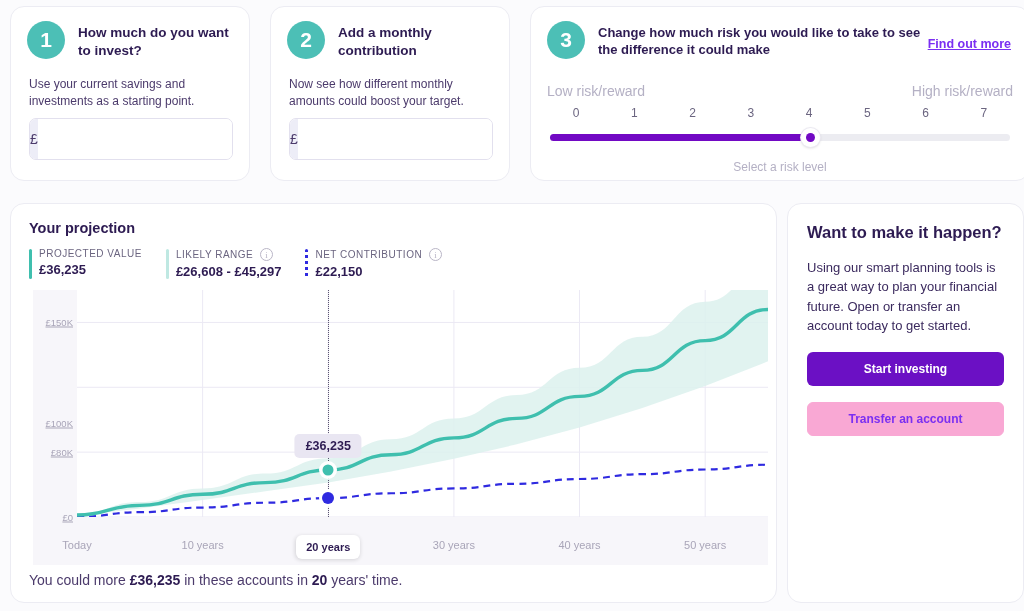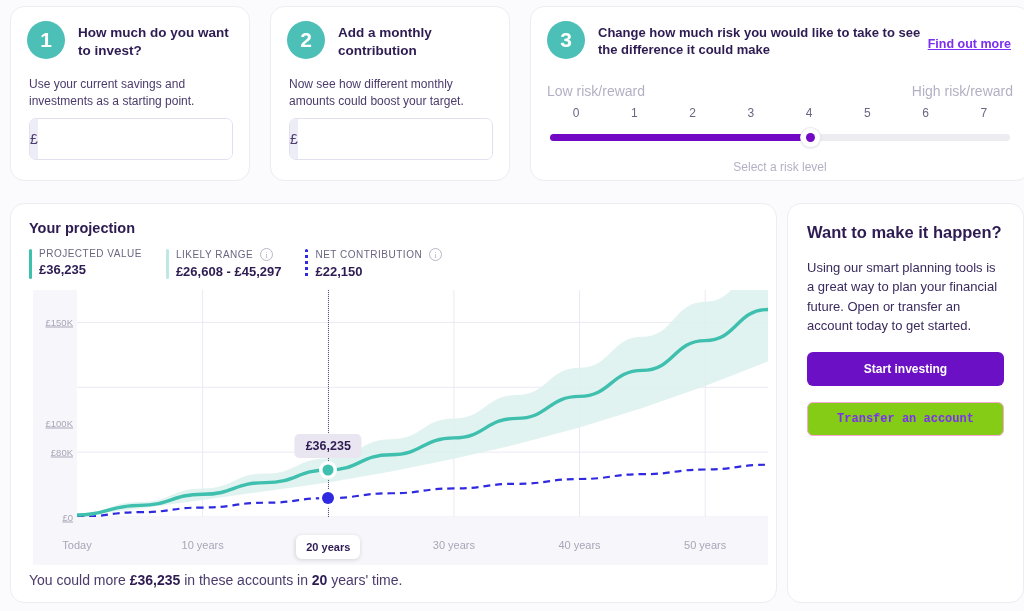--- a/index.html
+++ b/index.html
@@ -164,21 +164,21 @@
     padding: 18px 19px;
   }
   .cta-title { font-size: 16.5px; font-weight: bold; line-height: 1.25; }
   .cta-body { margin-top: 15px; font-size: 13px; line-height: 1.5; color: #3b2a5e; }
   .btn {
     display: flex; align-items: center; justify-content: center;
     height: 34px; border-radius: 6px; font-size: 12px; font-weight: bold;
     cursor: pointer; margin-top: 16px;
   }
   .btn-primary { background: #6b10c4; color: #fff; }
-  .btn-secondary { background: #84cc16; color: #7b2ff2; border: 1px solid #f9a8d4; font-family: Liberation Mono, monospace; }
+  .btn-secondary { background: #f9a8d4; color: #7b2ff2; border: 1px solid #f9a8d4; }
 </style>
 </head>
 <body>
 
 <div class="page">
 
   <div class="steps-row">
 
     <div class="card" id="card-1">
       <div class="card-head">

